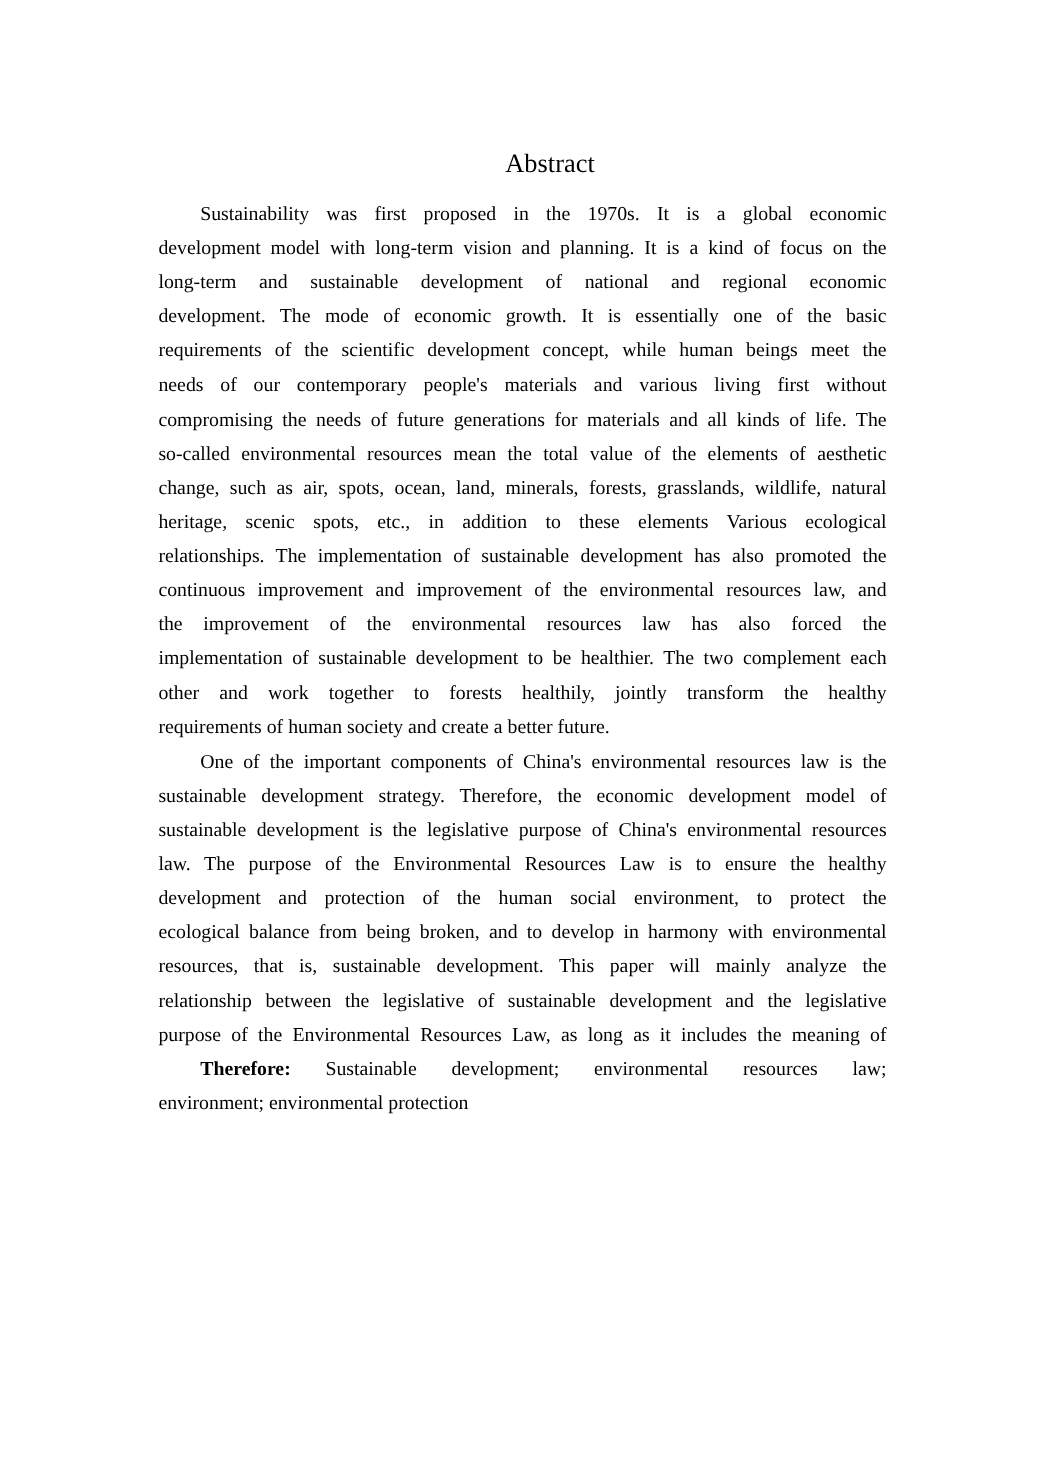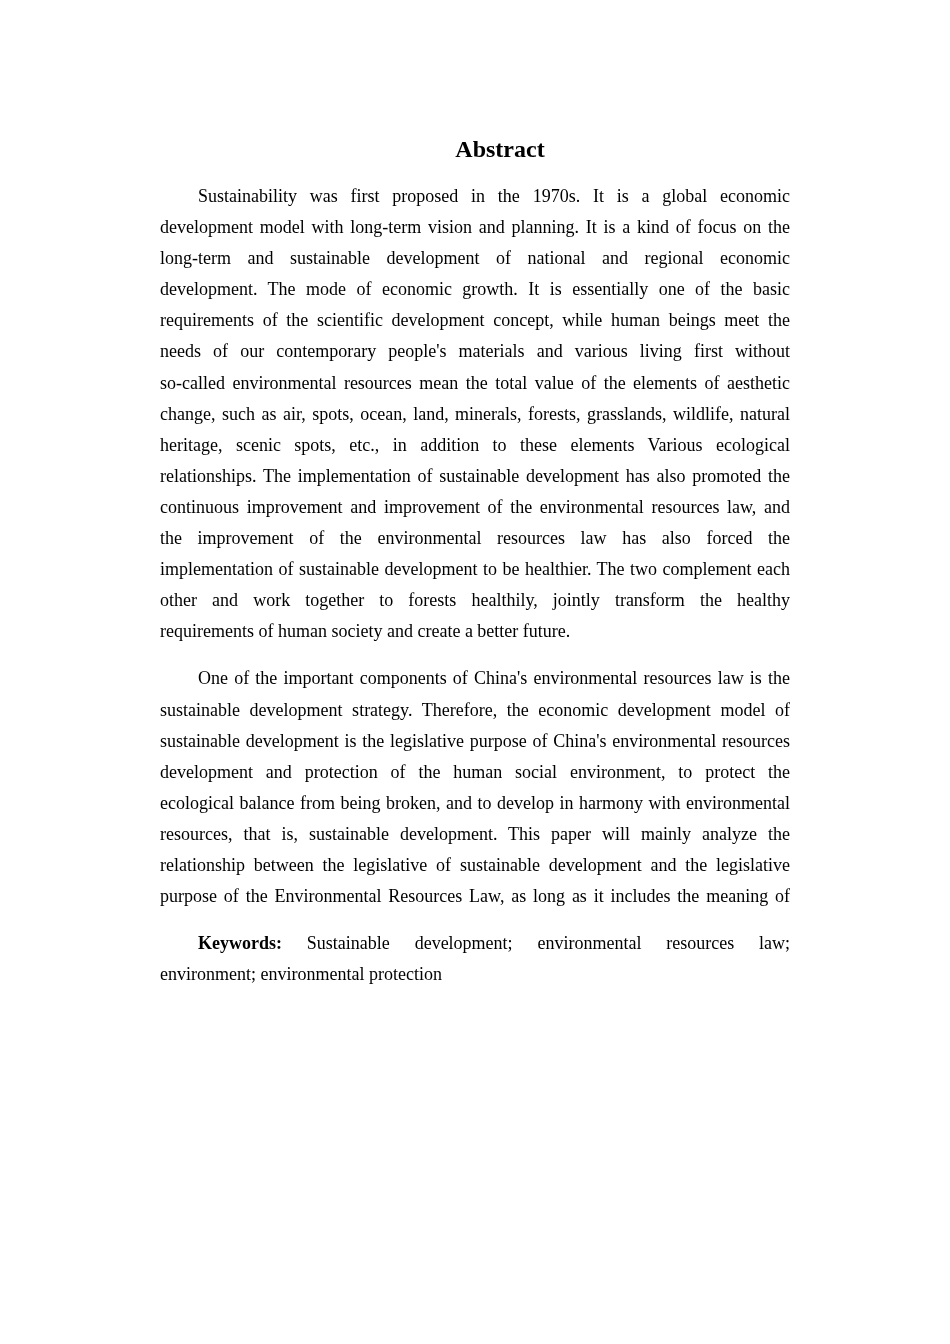--- a/index.html
+++ b/index.html
@@ -2,24 +2,24 @@
 <html><head>
   <meta charset="utf-8">
   <style>
     html, body { margin: 0; padding: 0; background: #ffffff; }
     body { width: 950px; height: 1344px; position: relative; overflow: hidden; }
     .page {
       position: absolute; left: 144px; top: 133px; width: 662px;
       font-family: "Liberation Serif", serif; color: #000000;
     }
     .title {
-      text-align: center; font-weight: bold; font-size: 24px;
+      text-align: center; font-weight: normal; font-size: 24px;
       line-height: 32px; margin: 0 0 14px 0; padding-left: 50px;
     }
-    .para { margin: 16px; font-size: 18px; }
+    .para { margin: 0; font-size: 18px; }
     .line {
       display: block; height: 31.1px; line-height: 31.1px;
       text-align: justify; text-align-last: justify; white-space: nowrap;
     }
     .line.nowrapfix { white-space: normal; }
     .line.last { text-align-last: left; }
     .line.indent { padding-left: 38px; }
     .kw-label { font-weight: bold; }
   </style>
 </head>
@@ -28,38 +28,40 @@
 <div class="page">
   <h1 class="title">Abstract</h1>
 
   <div class="para" id="para-0">
       <span class="line nowrapfix indent">Sustainability was first proposed in the 1970s. It is a global economic</span>
       <span class="line nowrapfix">development model with long-term vision and planning. It is a kind of focus on the</span>
       <span class="line nowrapfix">long-term and sustainable development of national and regional economic</span>
       <span class="line nowrapfix">development. The mode of economic growth. It is essentially one of the basic</span>
       <span class="line nowrapfix">requirements of the scientific development concept, while human beings meet the</span>
       <span class="line nowrapfix">needs of our contemporary people's materials and various living first without</span>
+      <span class="line nowrapfix">compromising the needs of future generations for materials and all kinds of life. The</span>
       <span class="line nowrapfix">so-called environmental resources mean the total value of the elements of aesthetic</span>
       <span class="line nowrapfix">change, such as air, spots, ocean, land, minerals, forests, grasslands, wildlife, natural</span>
       <span class="line nowrapfix">heritage, scenic spots, etc., in addition to these elements Various ecological</span>
       <span class="line nowrapfix">relationships. The implementation of sustainable development has also promoted the</span>
       <span class="line nowrapfix">continuous improvement and improvement of the environmental resources law, and</span>
       <span class="line nowrapfix">the improvement of the environmental resources law has also forced the</span>
       <span class="line nowrapfix">implementation of sustainable development to be healthier. The two complement each</span>
       <span class="line nowrapfix">other and work together to forests healthily, jointly transform the healthy</span>
       <span class="line nowrapfix last">requirements of human society and create a better future.</span>
     </div>
   <div class="para" id="para-1">
       <span class="line nowrapfix indent">One of the important components of China's environmental resources law is the</span>
       <span class="line nowrapfix">sustainable development strategy. Therefore, the economic development model of</span>
       <span class="line nowrapfix">sustainable development is the legislative purpose of China's environmental resources</span>
+      <span class="line nowrapfix">law. The purpose of the Environmental Resources Law is to ensure the healthy</span>
       <span class="line nowrapfix">development and protection of the human social environment, to protect the</span>
       <span class="line nowrapfix">ecological balance from being broken, and to develop in harmony with environmental</span>
       <span class="line nowrapfix">resources, that is, sustainable development. This paper will mainly analyze the</span>
       <span class="line nowrapfix">relationship between the legislative of sustainable development and the legislative</span>
       <span class="line nowrapfix">purpose of the Environmental Resources Law, as long as it includes the meaning of</span>
     </div>
 
   <div class="para">
-    <span class="line indent nowrapfix"><span class="kw-label">Keywords:</span> <span>Sustainable development; environmental resources law;</span></span>
+    <span class="line indent nowrapfix"><span class="kw-label">Therefore:</span> <span>Sustainable development; environmental resources law;</span></span>
     <span class="line last">environment; environmental protection</span>
   </div>
 </div>
 
 </body></html>

